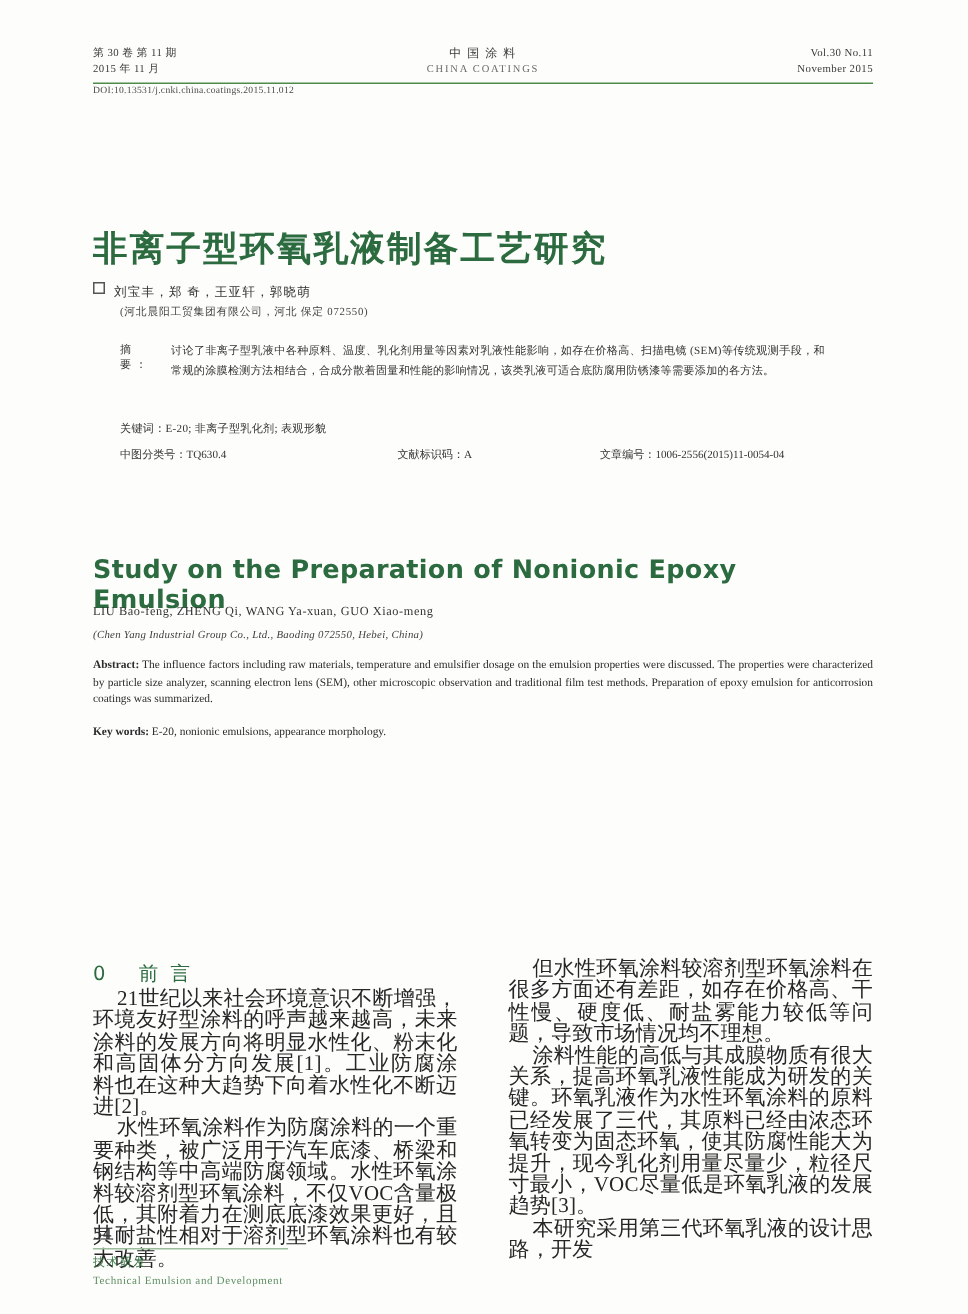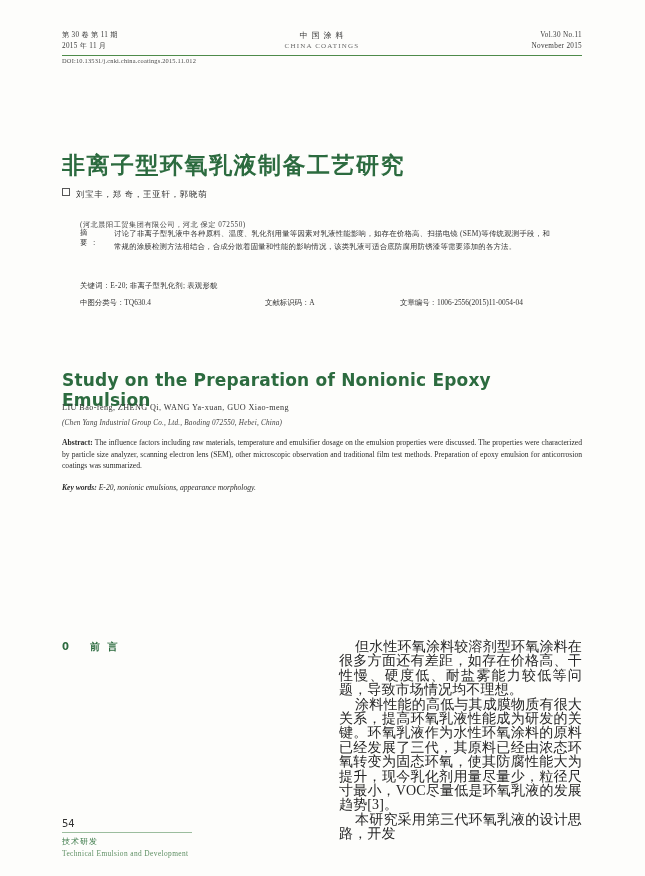--- a/index.html
+++ b/index.html
@@ -100,21 +100,21 @@
   }
   .authors-cn .sq {
     display: inline-block;
     width: 6px; height: 6px;
     border: 1px solid #555;
     margin-right: 6px;
     vertical-align: 1px;
   }
   .affil-cn {
     position: absolute;
-    left: 80px; top: 220px;
+    left: 80px; top: 203px;
     width: 500px;
     font-size: 7.2px;
     color: #444;
     letter-spacing: 0.5px;
   }
 
   
   .abs-cn {
     position: absolute;
     left: 80px; top: 228px;
@@ -190,30 +190,29 @@
     text-align: justify;
   }
   .en-abs b { font-family: Liberation Serif, serif; }
   .en-kw {
     position: absolute;
     left: 62px; top: 482px;
     width: 520px;
     font-size: 7.6px;
     line-height: 11.5px;
     color: #2b2b2b;
-    font-style: italic;
   }
 
   
   .sec-head {
     position: absolute;
     left: 62px; top: 640px;
     font-family: "DejaVu Sans", sans-serif;
-    font-weight: bold;
-    font-size: 10px;
+    font-weight: normal;
+    font-size: 13px;
     color: #2c6b3f;
     letter-spacing: 2px;
   }
   .col {
     position: absolute;
     width: 243px;
     font-size: 14px;
     line-height: 14.4px;
     color: #262626;
     text-align: justify;
@@ -295,20 +294,24 @@
   <div class="en-affil">(Chen Yang Industrial Group Co., Ltd., Baoding 072550, Hebei, China)</div>
   <div class="en-abs"><b>Abstract:</b><span> The influence factors including raw materials, temperature and emulsifier dosage on the emulsion properties were discussed. The properties were characterized by particle size analyzer, scanning electron lens (SEM), other microscopic observation and traditional film test methods. Preparation of epoxy emulsion for anticorrosion coatings was summarized.</span></div>
   <div class="en-kw"><b>Key words:</b><span> E-20, nonionic emulsions, appearance morphology.</span></div>
 
   <div class="sec-head">
     <span>0</span>
     <span style="display:inline-block;width:8px"></span>
     <span>前  言</span>
   </div>
 
+  <div class="col col-left">
+    <p>21世纪以来社会环境意识不断增强，环境友好型涂料的呼声越来越高，未来涂料的发展方向将明显水性化、粉末化和高固体分方向发展[1]。工业防腐涂料也在这种大趋势下向着水性化不断迈进[2]。</p>
+    <p>水性环氧涂料作为防腐涂料的一个重要种类，被广泛用于汽车底漆、桥梁和钢结构等中高端防腐领域。水性环氧涂料较溶剂型环氧涂料，不仅VOC含量极低，其附着力在测底底漆效果更好，且其耐盐性相对于溶剂型环氧涂料也有较大改善。</p>
+  </div>
 
   <div class="col col-right">
     <p>但水性环氧涂料较溶剂型环氧涂料在很多方面还有差距，如存在价格高、干性慢、硬度低、耐盐雾能力较低等问题，导致市场情况均不理想。</p>
     <p>涂料性能的高低与其成膜物质有很大关系，提高环氧乳液性能成为研发的关键。环氧乳液作为水性环氧涂料的原料已经发展了三代，其原料已经由浓态环氧转变为固态环氧，使其防腐性能大为提升，现今乳化剂用量尽量少，粒径尺寸最小，VOC尽量低是环氧乳液的发展趋势[3]。</p>
     <p>本研究采用第三代环氧乳液的设计思路，开发</p>
   </div>
 
   <div class="pg-num">54</div>
   <div class="foot-rule"></div>
   <div class="foot-cn">技术研发</div>

